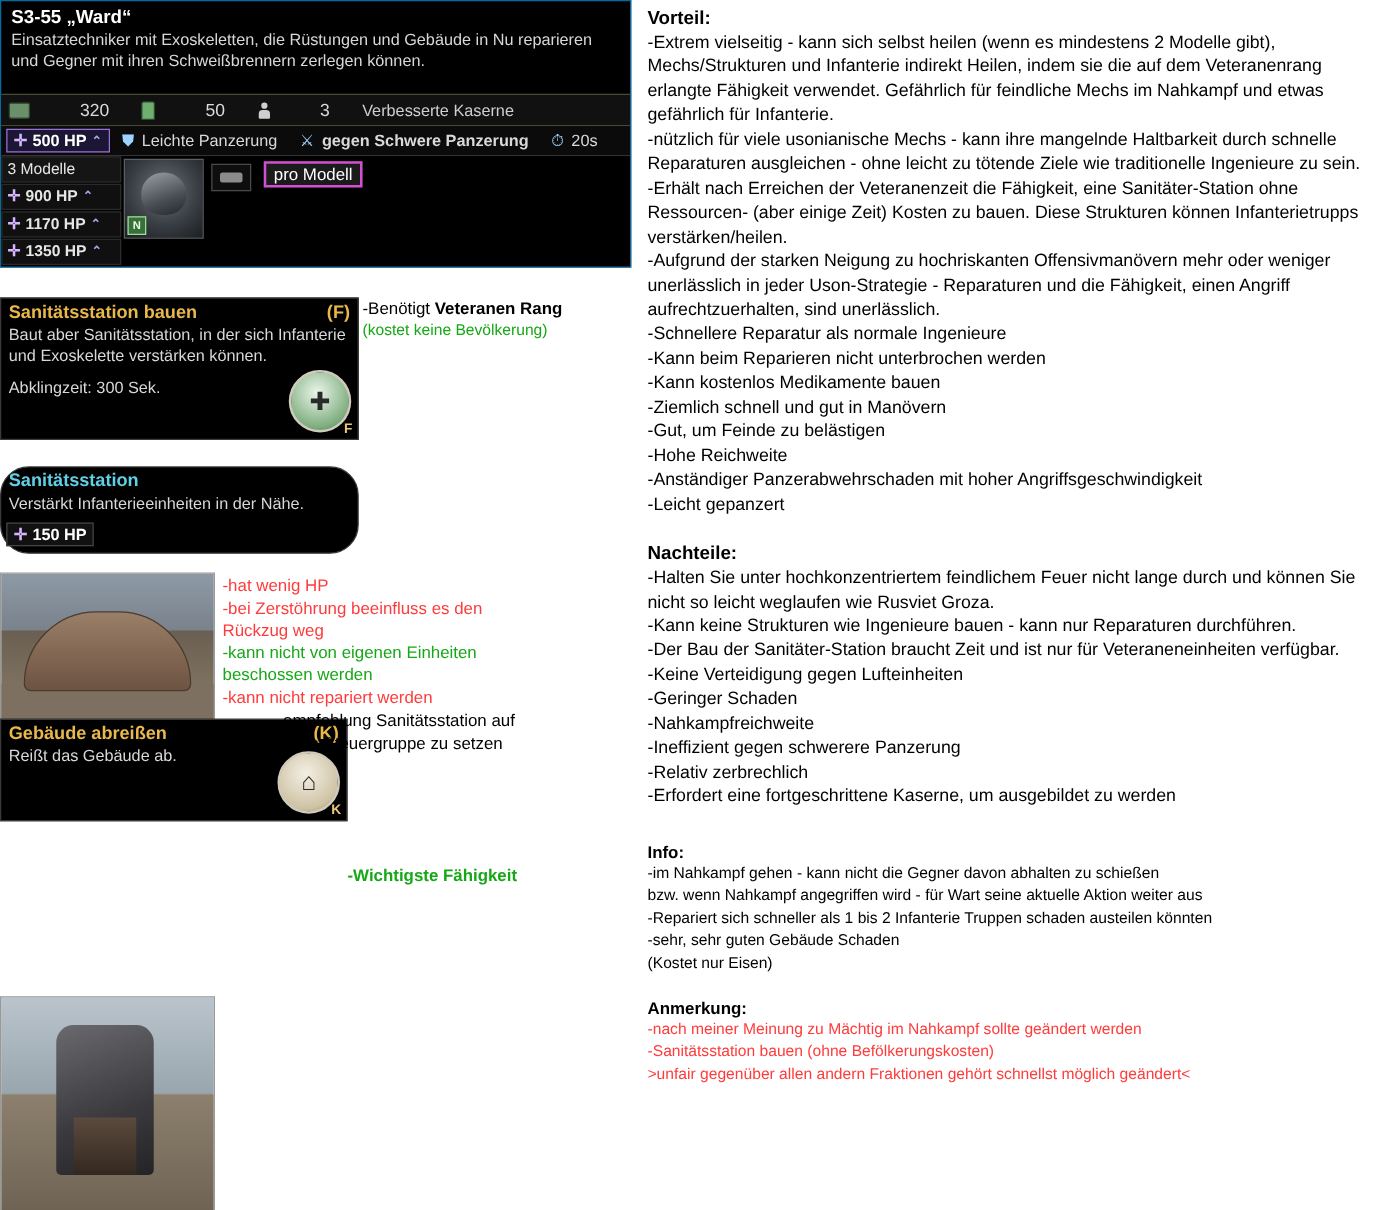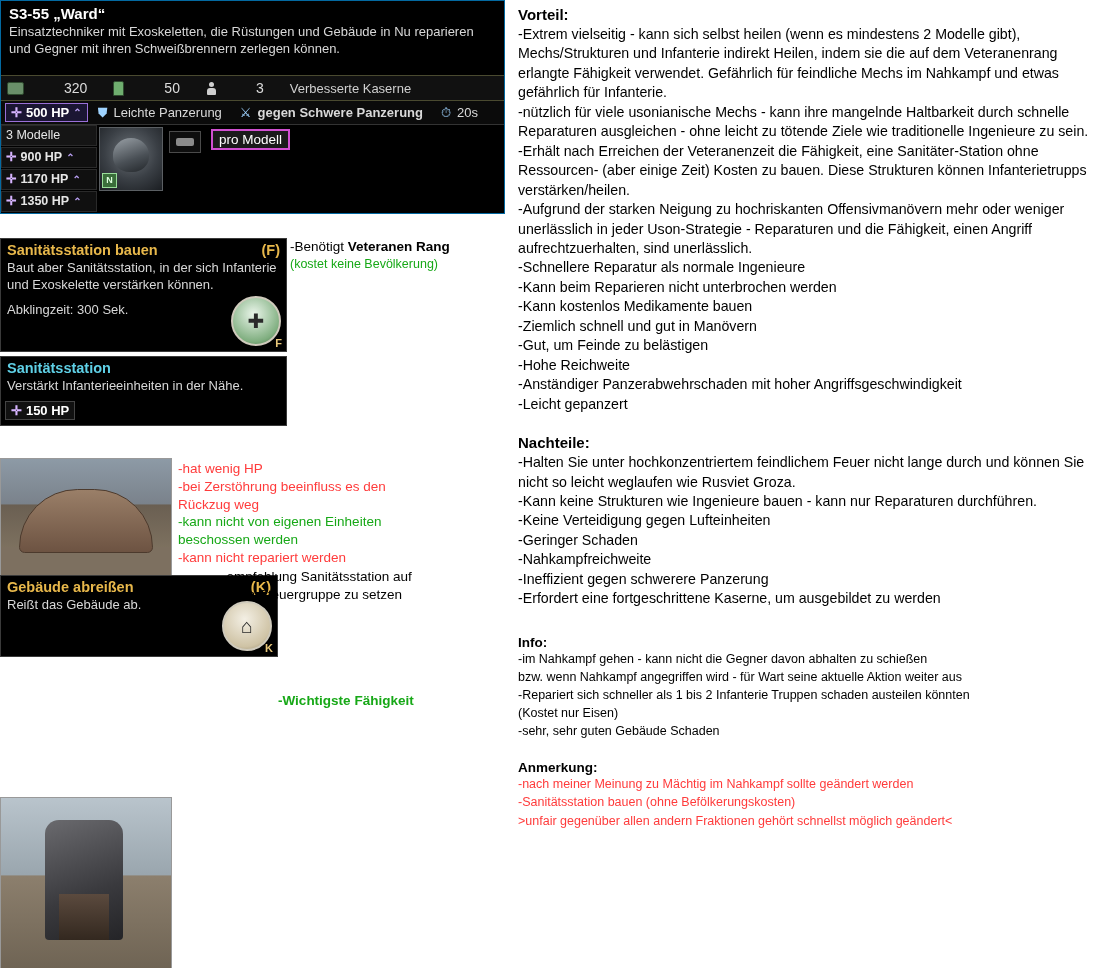--- a/index.html
+++ b/index.html
@@ -257,21 +257,21 @@
     </div>
   </div>
 
   <div style="position:absolute;left:290px;top:238px;width:215px;" class="note">
     <div>
       <span>-Benötigt </span><b>Veteranen Rang</b>
     </div>
     <div class="green" style="font-size:12.5px;">(kostet keine Bevölkerung)</div>
   </div>
 
-  <div class="ability" style="position:absolute;left:0;top:356px;height:68px;">
+  <div class="ability" style="position:absolute;left:0;top:373px;height:68px;border-radius:23px;">
     <div class="ahead">
       <span class="atitle blue">Sanitätsstation</span>
     </div>
     <div class="abody">Verstärkt Infanterieeinheiten in der Nähe.</div>
     <div style="padding:0 6px 4px 4px;">
       <span class="hpchip small">
         <span class="plus">✛</span>
         <span>150 HP</span>
       </span>
     </div>
@@ -330,34 +330,36 @@
     <div>-Gut, um Feinde zu belästigen</div>
     <div>-Hohe Reichweite</div>
     <div>-Anständiger Panzerabwehrschaden mit hoher Angriffsgeschwindigkeit</div>
     <div>-Leicht gepanzert</div>
   </div>
 
   <div class="rtitle" style="margin-top:20px;">Nachteile:</div>
   <div class="rlist">
     <div>-Halten Sie unter hochkonzentriertem feindlichem Feuer nicht lange durch und können Sie nicht so leicht weglaufen wie Rusviet Groza.</div>
     <div>-Kann keine Strukturen wie Ingenieure bauen - kann nur Reparaturen durchführen.</div>
+    <div>-Der Bau der Sanitäter-Station braucht Zeit und ist nur für Veteraneneinheiten verfügbar.</div>
     <div>-Keine Verteidigung gegen Lufteinheiten</div>
     <div>-Geringer Schaden</div>
     <div>-Nahkampfreichweite</div>
     <div>-Ineffizient gegen schwerere Panzerung</div>
+    <div>-Relativ zerbrechlich</div>
     <div>-Erfordert eine fortgeschrittene Kaserne, um ausgebildet zu werden</div>
   </div>
 
   <div class="infotitle" style="margin-top:26px;">Info:</div>
   <div class="infolist">
     <div>-im Nahkampf gehen - kann nicht die Gegner davon abhalten zu schießen</div>
     <div>  bzw. wenn Nahkampf angegriffen wird - für Wart seine aktuelle Aktion weiter aus</div>
     <div>-Repariert sich schneller als 1 bis 2 Infanterie Truppen schaden austeilen könnten</div>
+    <div>-sehr, sehr guten Gebäude Schaden</div>
     <div>  (Kostet nur Eisen)</div>
-    <div>-sehr, sehr guten Gebäude Schaden</div>
   </div>
 
   <div class="infotitle" style="margin-top:20px;">Anmerkung:</div>
   <div class="anm">
     <div>-nach meiner Meinung zu Mächtig im Nahkampf sollte geändert werden</div>
     <div>-Sanitätsstation bauen (ohne Befölkerungskosten)</div>
     <div> &gt;unfair gegenüber allen andern Fraktionen gehört schnellst möglich geändert&lt;</div>
   </div>
 </div>
 

